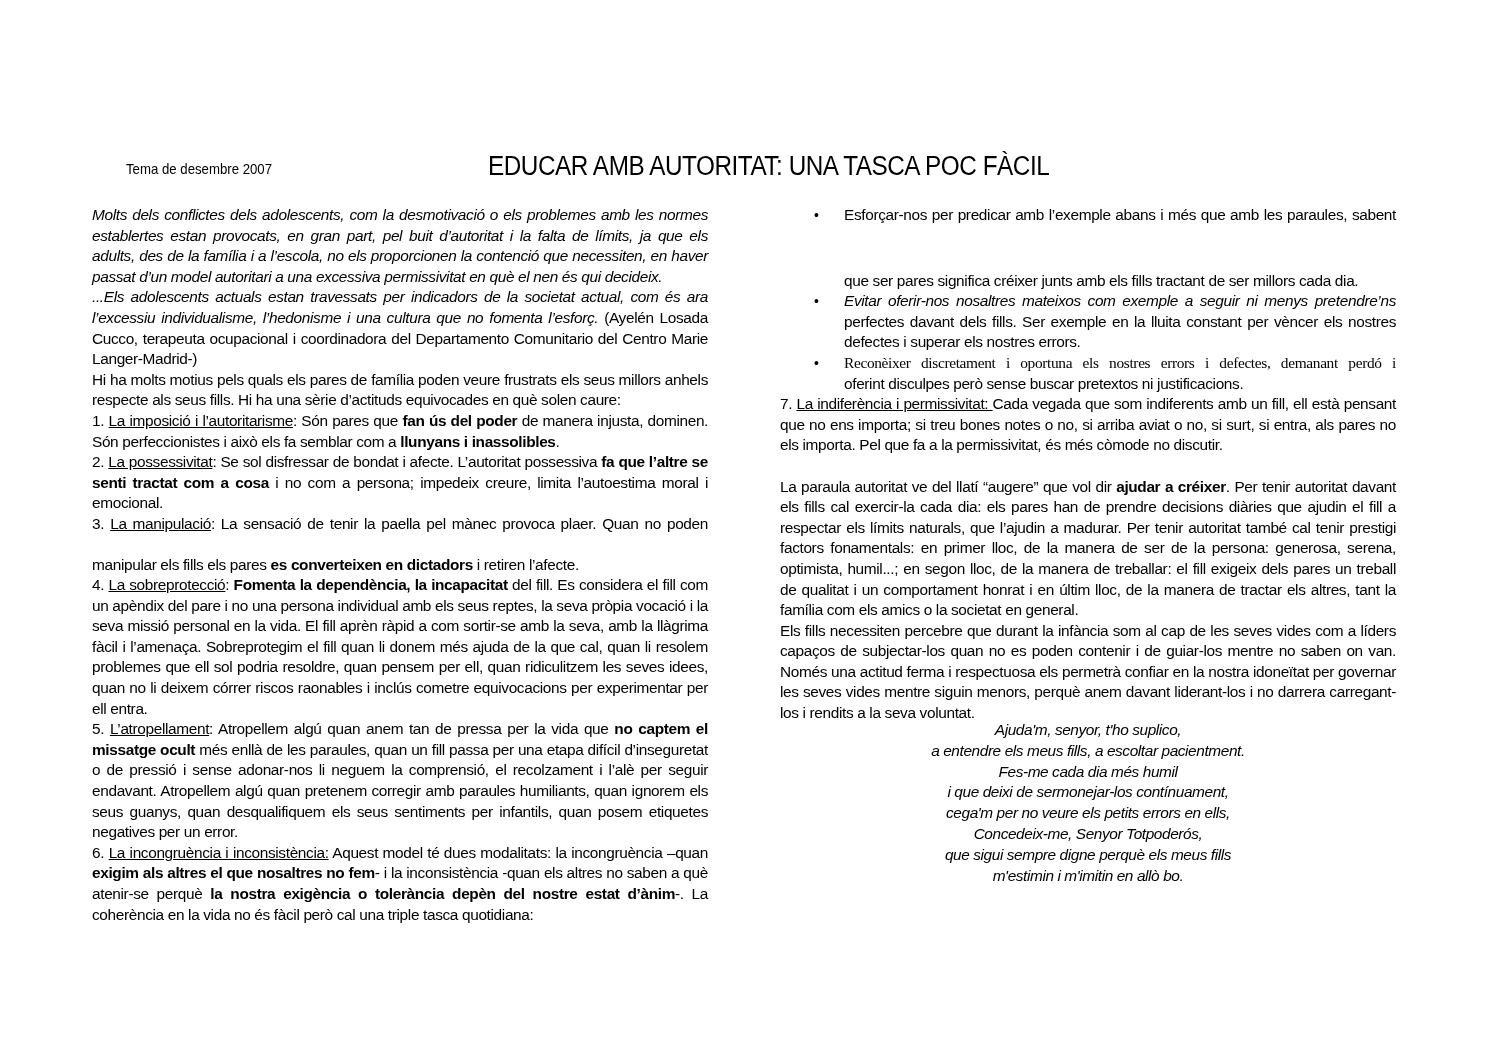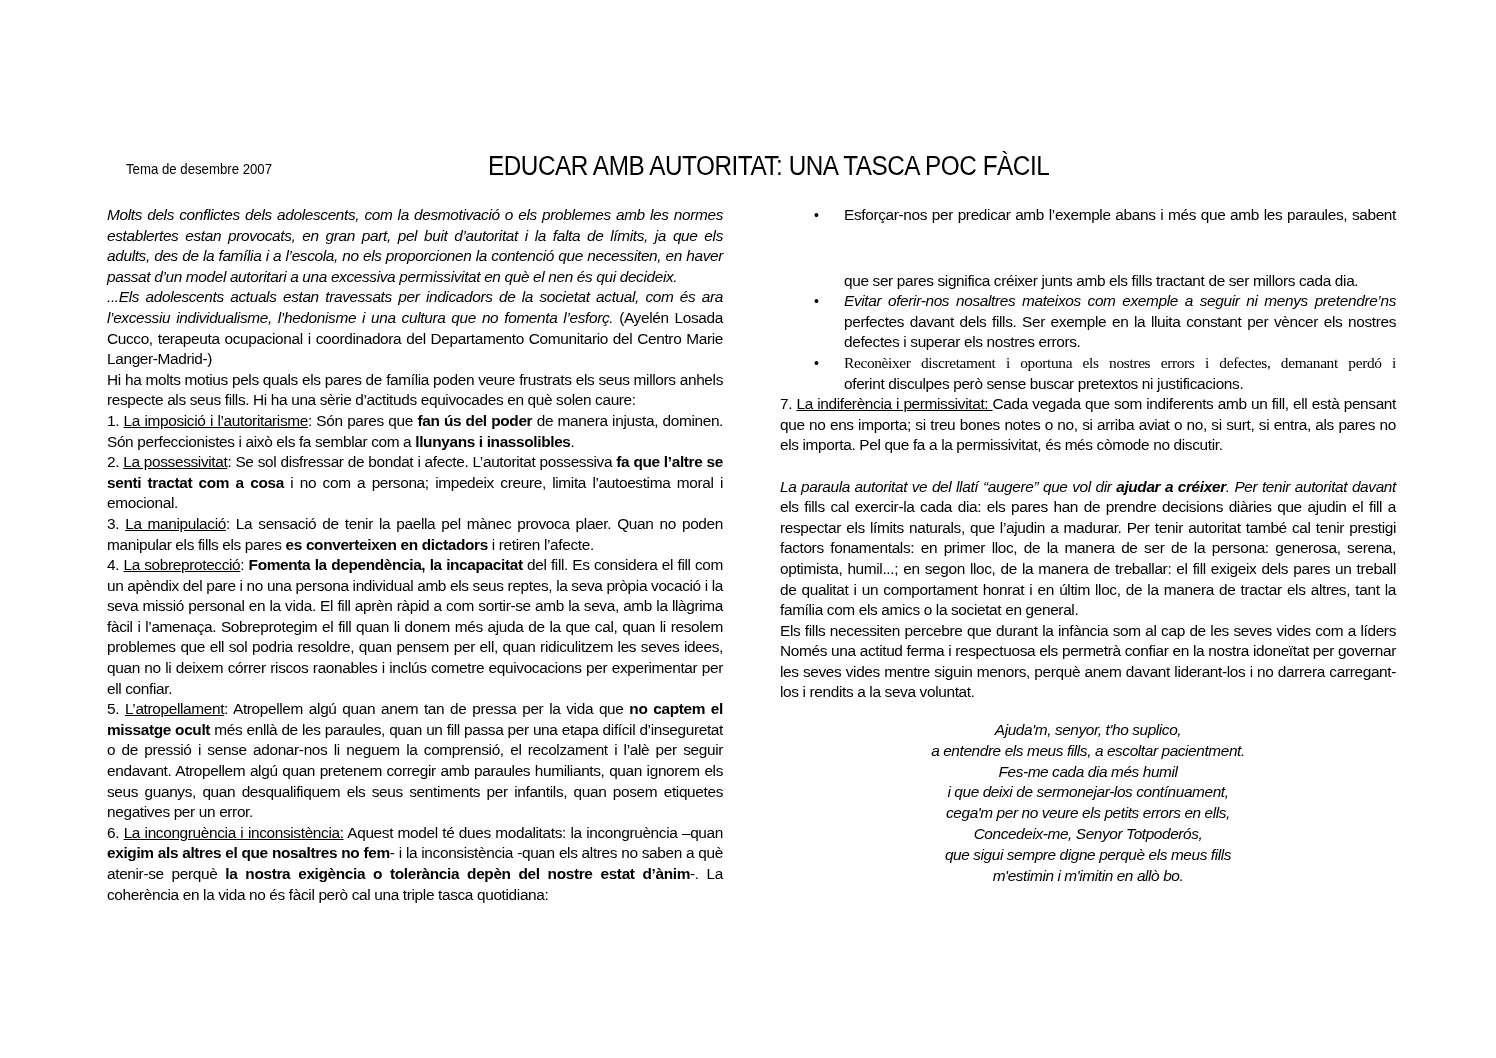--- a/index.html
+++ b/index.html
@@ -3,21 +3,21 @@
 <meta charset="utf-8">
 <style>
   html, body { margin: 0; padding: 0; background: #ffffff; }
   body { width: 1496px; height: 1058px; position: relative; overflow: hidden;
          font-family: "Liberation Sans", sans-serif; color: #000; }
   .subtitle { position: absolute; left: 126px; top: 160px; font-size: 15px;
               transform: scaleX(0.88); transform-origin: left top; }
   .title { position: absolute; left: 488px; top: 151px; font-size: 27px; letter-spacing: -0.5px;
            transform: scaleX(0.9); transform-origin: left top; white-space: nowrap; }
   .col { position: absolute; top: 205px; font-size: 15.4px; line-height: 20.6px; }
-  .col-left { left: 107px; width: 616px; }
+  .col-left { left: 92px; width: 616px; }
   .col-right { left: 780px; width: 616px; }
   .line { white-space: nowrap; text-align: justify; text-align-last: justify; height: 20.6px;
           overflow: visible; letter-spacing: -0.35px; }
   .line.last { text-align-last: left; }
   .it { font-style: italic; }
   .b { font-weight: bold; }
   .u { text-decoration: underline; }
   .bullets { margin: 0; padding: 0; list-style: none; }
   .bullet-item { position: relative; padding-left: 64px; }
   .bullet-dot { position: absolute; left: 34px; top: 0; font-size: 14px; }
@@ -52,30 +52,30 @@
     <div class="line" style="white-space: nowrap;"><span>1. </span><span class="u">La imposició i l’autoritarisme</span><span>: Són pares que </span><span class="b">fan ús del poder</span><span> de manera injusta, dominen.</span></div>
     <div class="line last" style="white-space: nowrap;"><span>Són perfeccionistes i això els fa semblar com a </span><span class="b">llunyans i inassolibles</span><span>.</span></div>
   </div>
   <div>
     <div class="line" style="white-space: nowrap;"><span>2. </span><span class="u">La possessivitat</span><span>: Se sol disfressar de bondat i afecte. L’autoritat possessiva </span><span class="b">fa que l’altre se</span></div>
     <div class="line" style="white-space: nowrap;"><span class="b">senti tractat com a cosa</span><span> i no com a persona; impedeix creure, limita l’autoestima moral i</span></div>
     <div class="line last" style="white-space: nowrap;">emocional.</div>
   </div>
   <div>
     <div class="line" style="white-space: nowrap;"><span>3. </span><span class="u">La manipulació</span><span>: La sensació de tenir la paella pel mànec provoca plaer. Quan no poden</span></div>
-    <div class="line last" style="white-space: nowrap;"><span>manipular els fills els pares </span><span class="b">es converteixen  en dictadors</span><span> i retiren l’afecte.</span></div>
+    <div class="line last" style="white-space: nowrap; margin-top: 20px;"><span>manipular els fills els pares </span><span class="b">es converteixen  en dictadors</span><span> i retiren l’afecte.</span></div>
   </div>
   <div>
     <div class="line" style="white-space: nowrap;"><span>4. </span><span class="u">La sobreprotecció</span><span>: </span><span class="b">Fomenta la dependència, la incapacitat</span><span> del fill. Es considera el fill com</span></div>
     <div class="line" style="white-space: nowrap;">un apèndix del pare i no una persona individual amb els seus reptes, la seva pròpia vocació i la</div>
     <div class="line" style="white-space: nowrap;">seva missió personal en la vida. El fill aprèn ràpid a com sortir-se amb la seva, amb la llàgrima</div>
     <div class="line" style="white-space: nowrap;">fàcil i l’amenaça. Sobreprotegim el fill quan li donem més ajuda de la que cal, quan li resolem</div>
     <div class="line" style="white-space: nowrap;">problemes que ell sol podria resoldre, quan pensem per ell, quan ridiculitzem les seves idees,</div>
     <div class="line" style="white-space: nowrap;">quan no li deixem córrer riscos raonables i inclús cometre equivocacions per experimentar per</div>
-    <div class="line last" style="white-space: nowrap;">ell confiar.</div>
+    <div class="line last" style="white-space: nowrap;">ell entra.</div>
   </div>
   <div>
     <div class="line" style="white-space: nowrap;"><span>5. </span><span class="u">L’atropellament</span><span>: Atropellem algú quan anem tan de pressa per la vida que </span><span class="b">no captem el</span></div>
     <div class="line" style="white-space: nowrap;"><span class="b">missatge ocult</span><span> més enllà de les paraules, quan un fill passa per una etapa difícil d’inseguretat</span></div>
     <div class="line" style="white-space: nowrap;">o de pressió i sense adonar-nos li neguem la comprensió, el recolzament i l’alè per seguir</div>
     <div class="line" style="white-space: nowrap;">endavant. Atropellem algú quan pretenem corregir amb paraules humiliants, quan ignorem els</div>
     <div class="line" style="white-space: nowrap;">seus guanys, quan desqualifiquem els seus sentiments per infantils, quan posem etiquetes</div>
     <div class="line last" style="white-space: nowrap;">negatives per un error.</div>
   </div>
   <div>
@@ -105,30 +105,31 @@
       <div class="line last" style="white-space: nowrap;">oferint disculpes però sense buscar pretextos ni justificacions.</div>
     </li>
   </ul>
   <div>
     <div class="line" style="white-space: nowrap;"><span>7. </span><span class="u">La indiferència i permissivitat: </span><span>Cada vegada que som indiferents amb un fill, ell està pensant</span></div>
     <div class="line" style="white-space: nowrap;">que no ens importa; si treu bones notes o no, si arriba aviat o no, si surt, si entra, als pares no</div>
     <div class="line last" style="white-space: nowrap;">els importa. Pel que fa a la permissivitat, és més còmode no discutir.</div>
   </div>
   <div class="blank"></div>
   <div>
-    <div class="line" style="white-space: nowrap; font-style: italic;"><span>La paraula autoritat ve del llatí “augere” que vol dir </span><span class="b">ajudar a créixer</span><span>. Per tenir autoritat davant</span></div>
+    <div class="line" style="white-space: nowrap;"><span>La paraula autoritat ve del llatí “augere” que vol dir </span><span class="b">ajudar a créixer</span><span>. Per tenir autoritat davant</span></div>
     <div class="line" style="white-space: nowrap;">els fills cal exercir-la cada dia: els pares han de prendre decisions diàries que ajudin el fill a</div>
     <div class="line" style="white-space: nowrap;">respectar els límits naturals, que l’ajudin a madurar. Per tenir autoritat també cal tenir prestigi</div>
     <div class="line" style="white-space: nowrap;">factors fonamentals: en primer lloc, de la manera de ser de la persona: generosa, serena,</div>
     <div class="line" style="white-space: nowrap;">optimista, humil...; en segon lloc, de la manera de treballar: el fill exigeix dels pares un treball</div>
     <div class="line" style="white-space: nowrap;">de qualitat i un comportament honrat i en últim lloc, de la manera de tractar els altres, tant  la</div>
     <div class="line last" style="white-space: nowrap;">família com els amics o la societat en general.</div>
   </div>
   <div>
     <div class="line" style="white-space: nowrap;">Els fills necessiten percebre que durant la infància som al cap de les seves vides com a líders</div>
+    <div class="line" style="white-space: nowrap;">capaços de subjectar-los quan no es poden contenir i de guiar-los mentre no saben on van.</div>
     <div class="line" style="white-space: nowrap;">Només una actitud ferma i respectuosa els permetrà confiar en la nostra idoneïtat per governar</div>
     <div class="line" style="white-space: nowrap;">les seves vides mentre siguin menors, perquè anem davant liderant-los i no darrera carregant-</div>
     <div class="line last" style="white-space: nowrap;">los i rendits a la seva voluntat.</div>
   </div>
 </div>
 
 <div class="poem">
   <div>Ajuda'm, senyor, t'ho suplico,</div>
   <div>a entendre els meus fills, a escoltar pacientment.</div>
   <div>Fes-me cada dia més humil</div>

